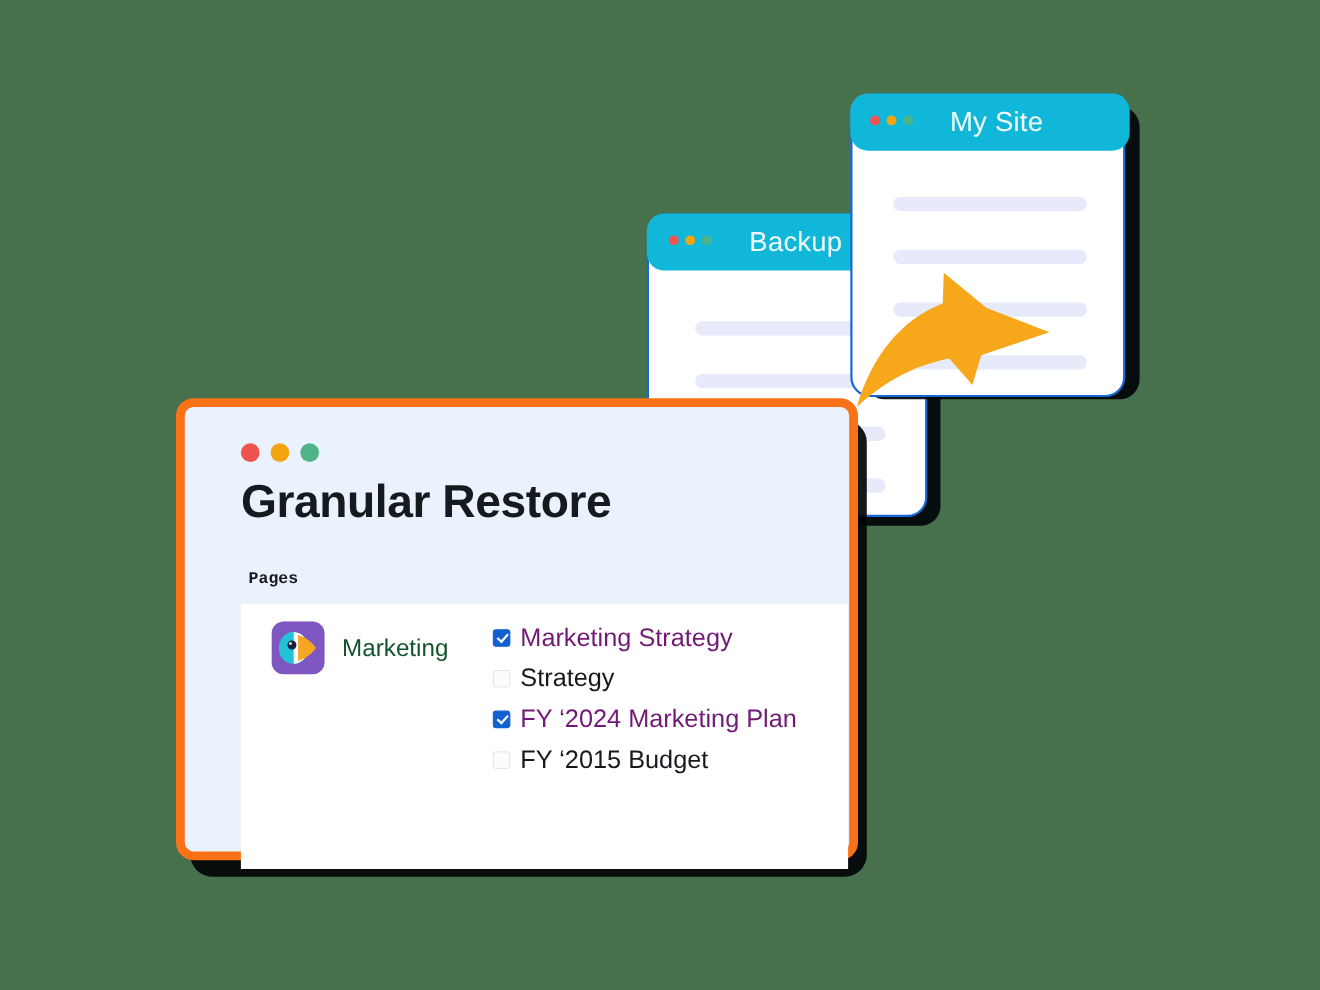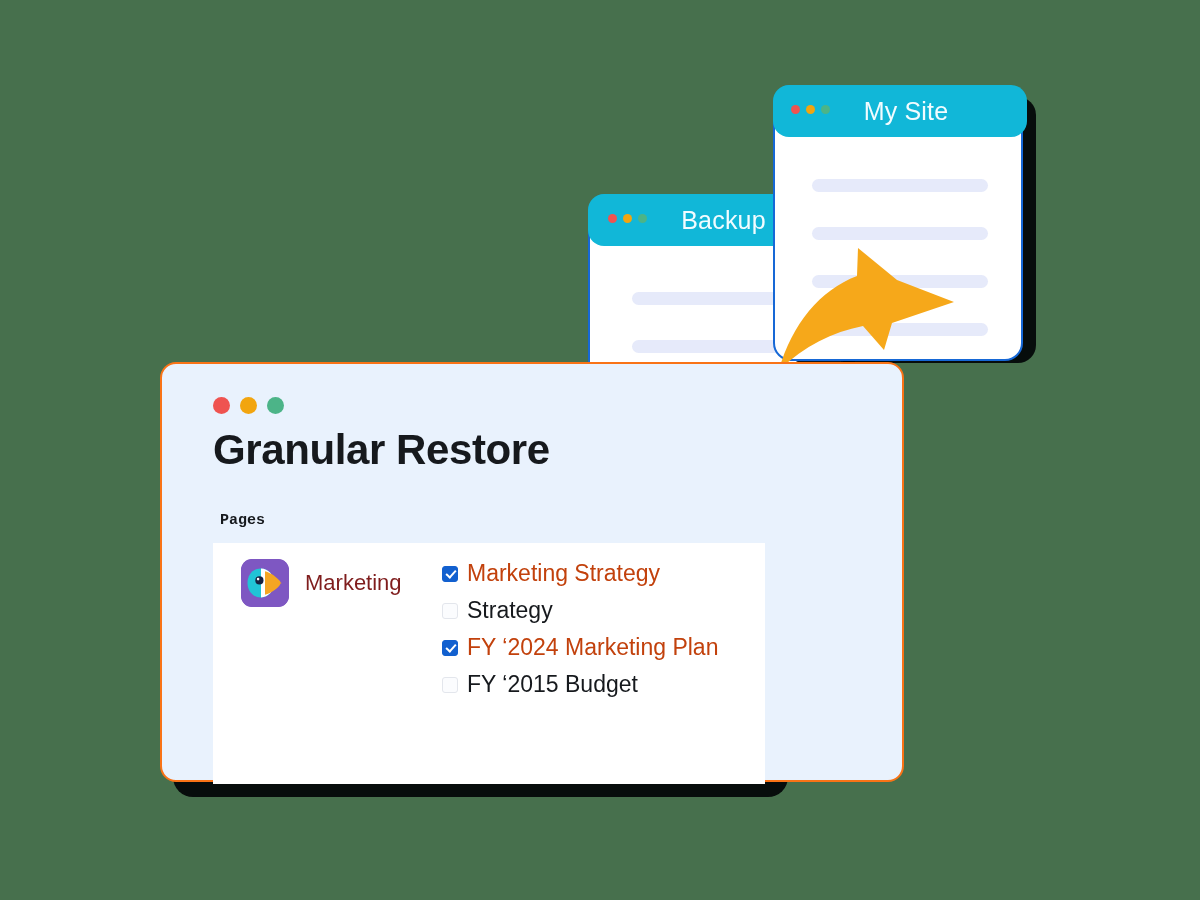--- a/index.html
+++ b/index.html
@@ -67,23 +67,23 @@
     border-radius: 7px;
     background: #e6eafa;
   }
 
   
   #main-shadow {
     left: 173px; top: 382px; width: 615px; height: 415px;
     border-radius: 20px;
   }
   #main-window {
-    left: 160px; top: 362px; width: 744px; height: 420px;
+    left: 160px; top: 362px; width: 620px; height: 420px;
     background: #e9f2fd;
-    border: 2px solid #f97316;
+    border: 8px solid #f97316;
     border-radius: 16px;
     padding-left: 44px;
   }
   #main-dots {
     left: 51px; top: 33px; gap: 10px;
   }
   #main-dots .dot { width: 17px; height: 17px; }
   #main-title {
     position: absolute;
     left: 51px; top: 62px;
@@ -118,21 +118,21 @@
   #space-icon {
     width: 48px; height: 48px;
     border-radius: 11px;
     background: #7e57c2;
     position: relative;
     overflow: hidden;
     flex: none;
   }
   #space-name {
     font-size: 22px;
-    color: #7f1d1d;
+    color: #14532d;
     font-weight: 400;
     white-space: nowrap;
   }
   #pages-list {
     position: absolute;
     left: 229px; top: 12px;
   }
   .page-item {
     display: flex;
     align-items: center;
@@ -161,21 +161,21 @@
   }
   .cbox.off {
     background: #fbfcfe;
     border: 1px solid #e3e6ec;
   }
   .page-label {
     font-size: 23px;
     line-height: 1;
     white-space: nowrap;
   }
-  .page-label.sel { color: #c2410c; }
+  .page-label.sel { color: #701a75; }
   .page-label.unsel { color: #16191d; }
 
   
   #backup-shadow {
     left: 600px; top: 210px; width: 255px; height: 268px;
   }
   #backup-window {
     left: 588px; top: 194px; width: 255px; height: 276px;
   }
   #backup-titlebar {

